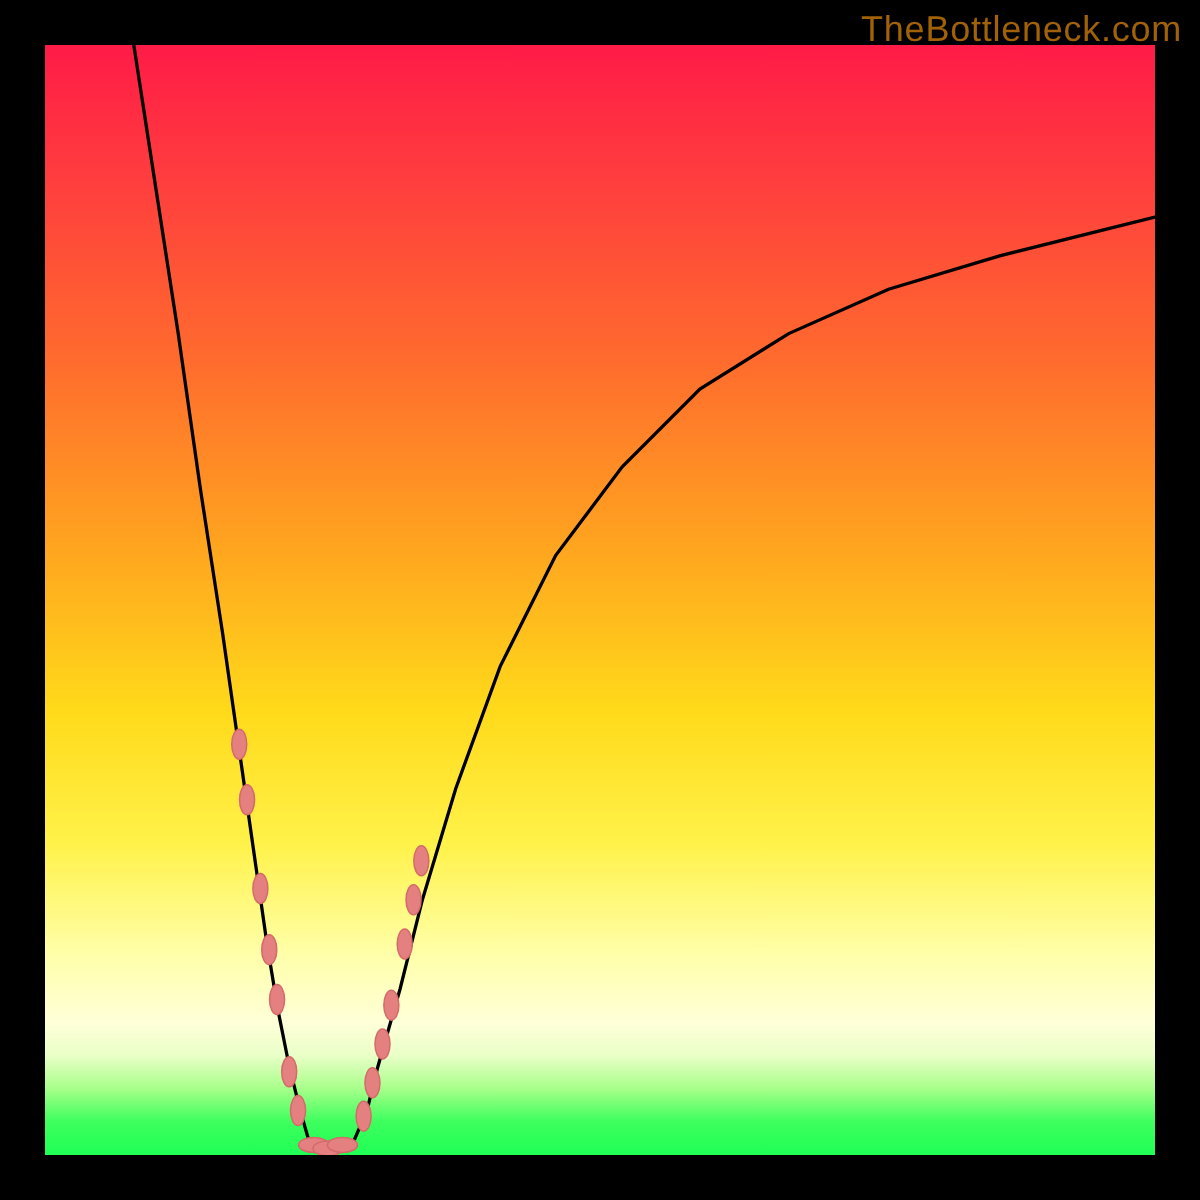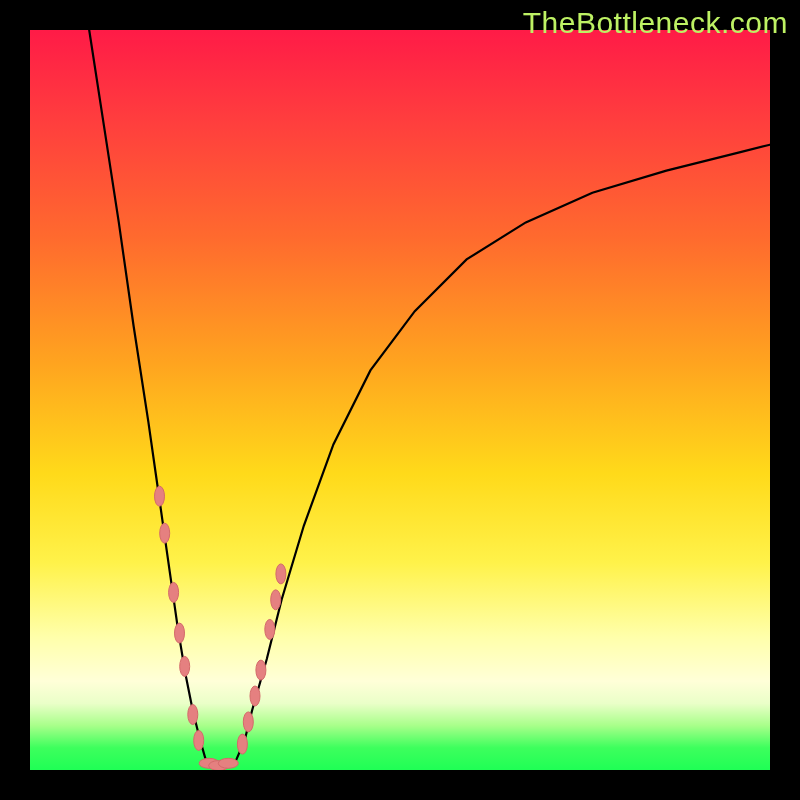--- a/index.html
+++ b/index.html
@@ -42,22 +42,22 @@
   .curve-svg {
     position: absolute;
     inset: 0;
     width: 100%;
     height: 100%;
   }
   .watermark {
     position: absolute;
     top: 6px;
     right: 12px;
-    color: #bef264;
-    font-size: 30px;
+    color: #a16207;
+    font-size: 24px;
     font-weight: 500;
     letter-spacing: 0.5px;
     user-select: none;
   }
 </style>
 </head>
 <body>
 
 <div class="frame">
   <div class="gradient"></div>

